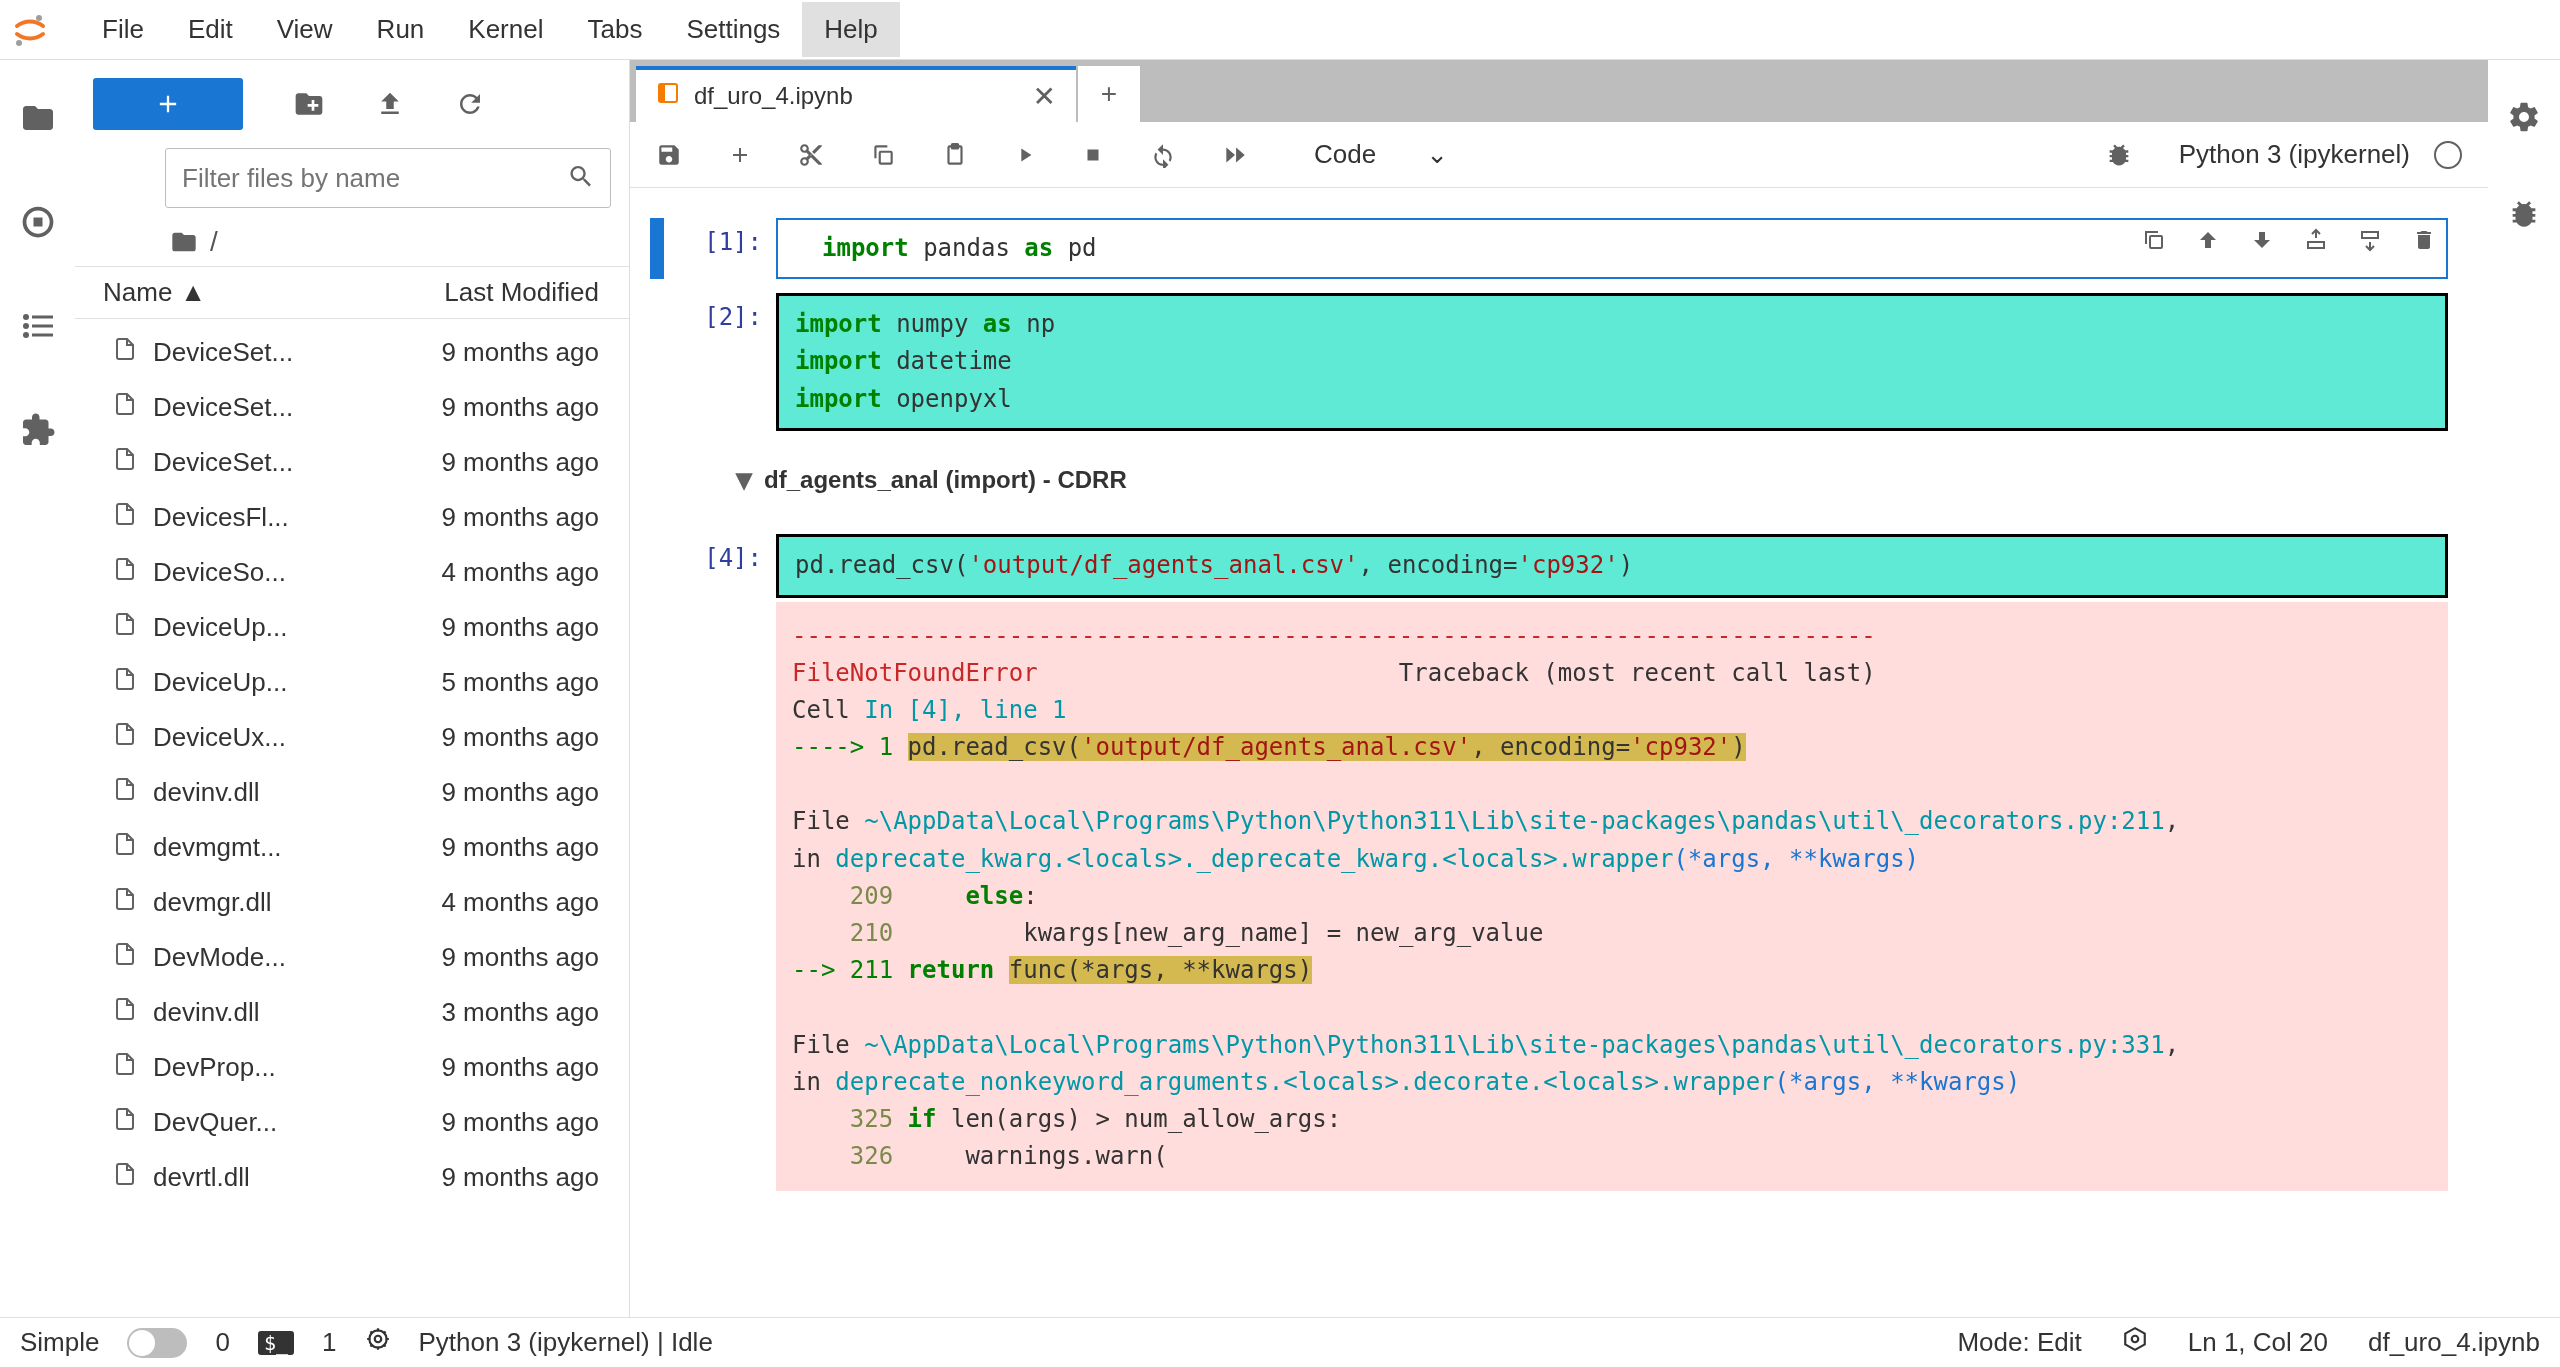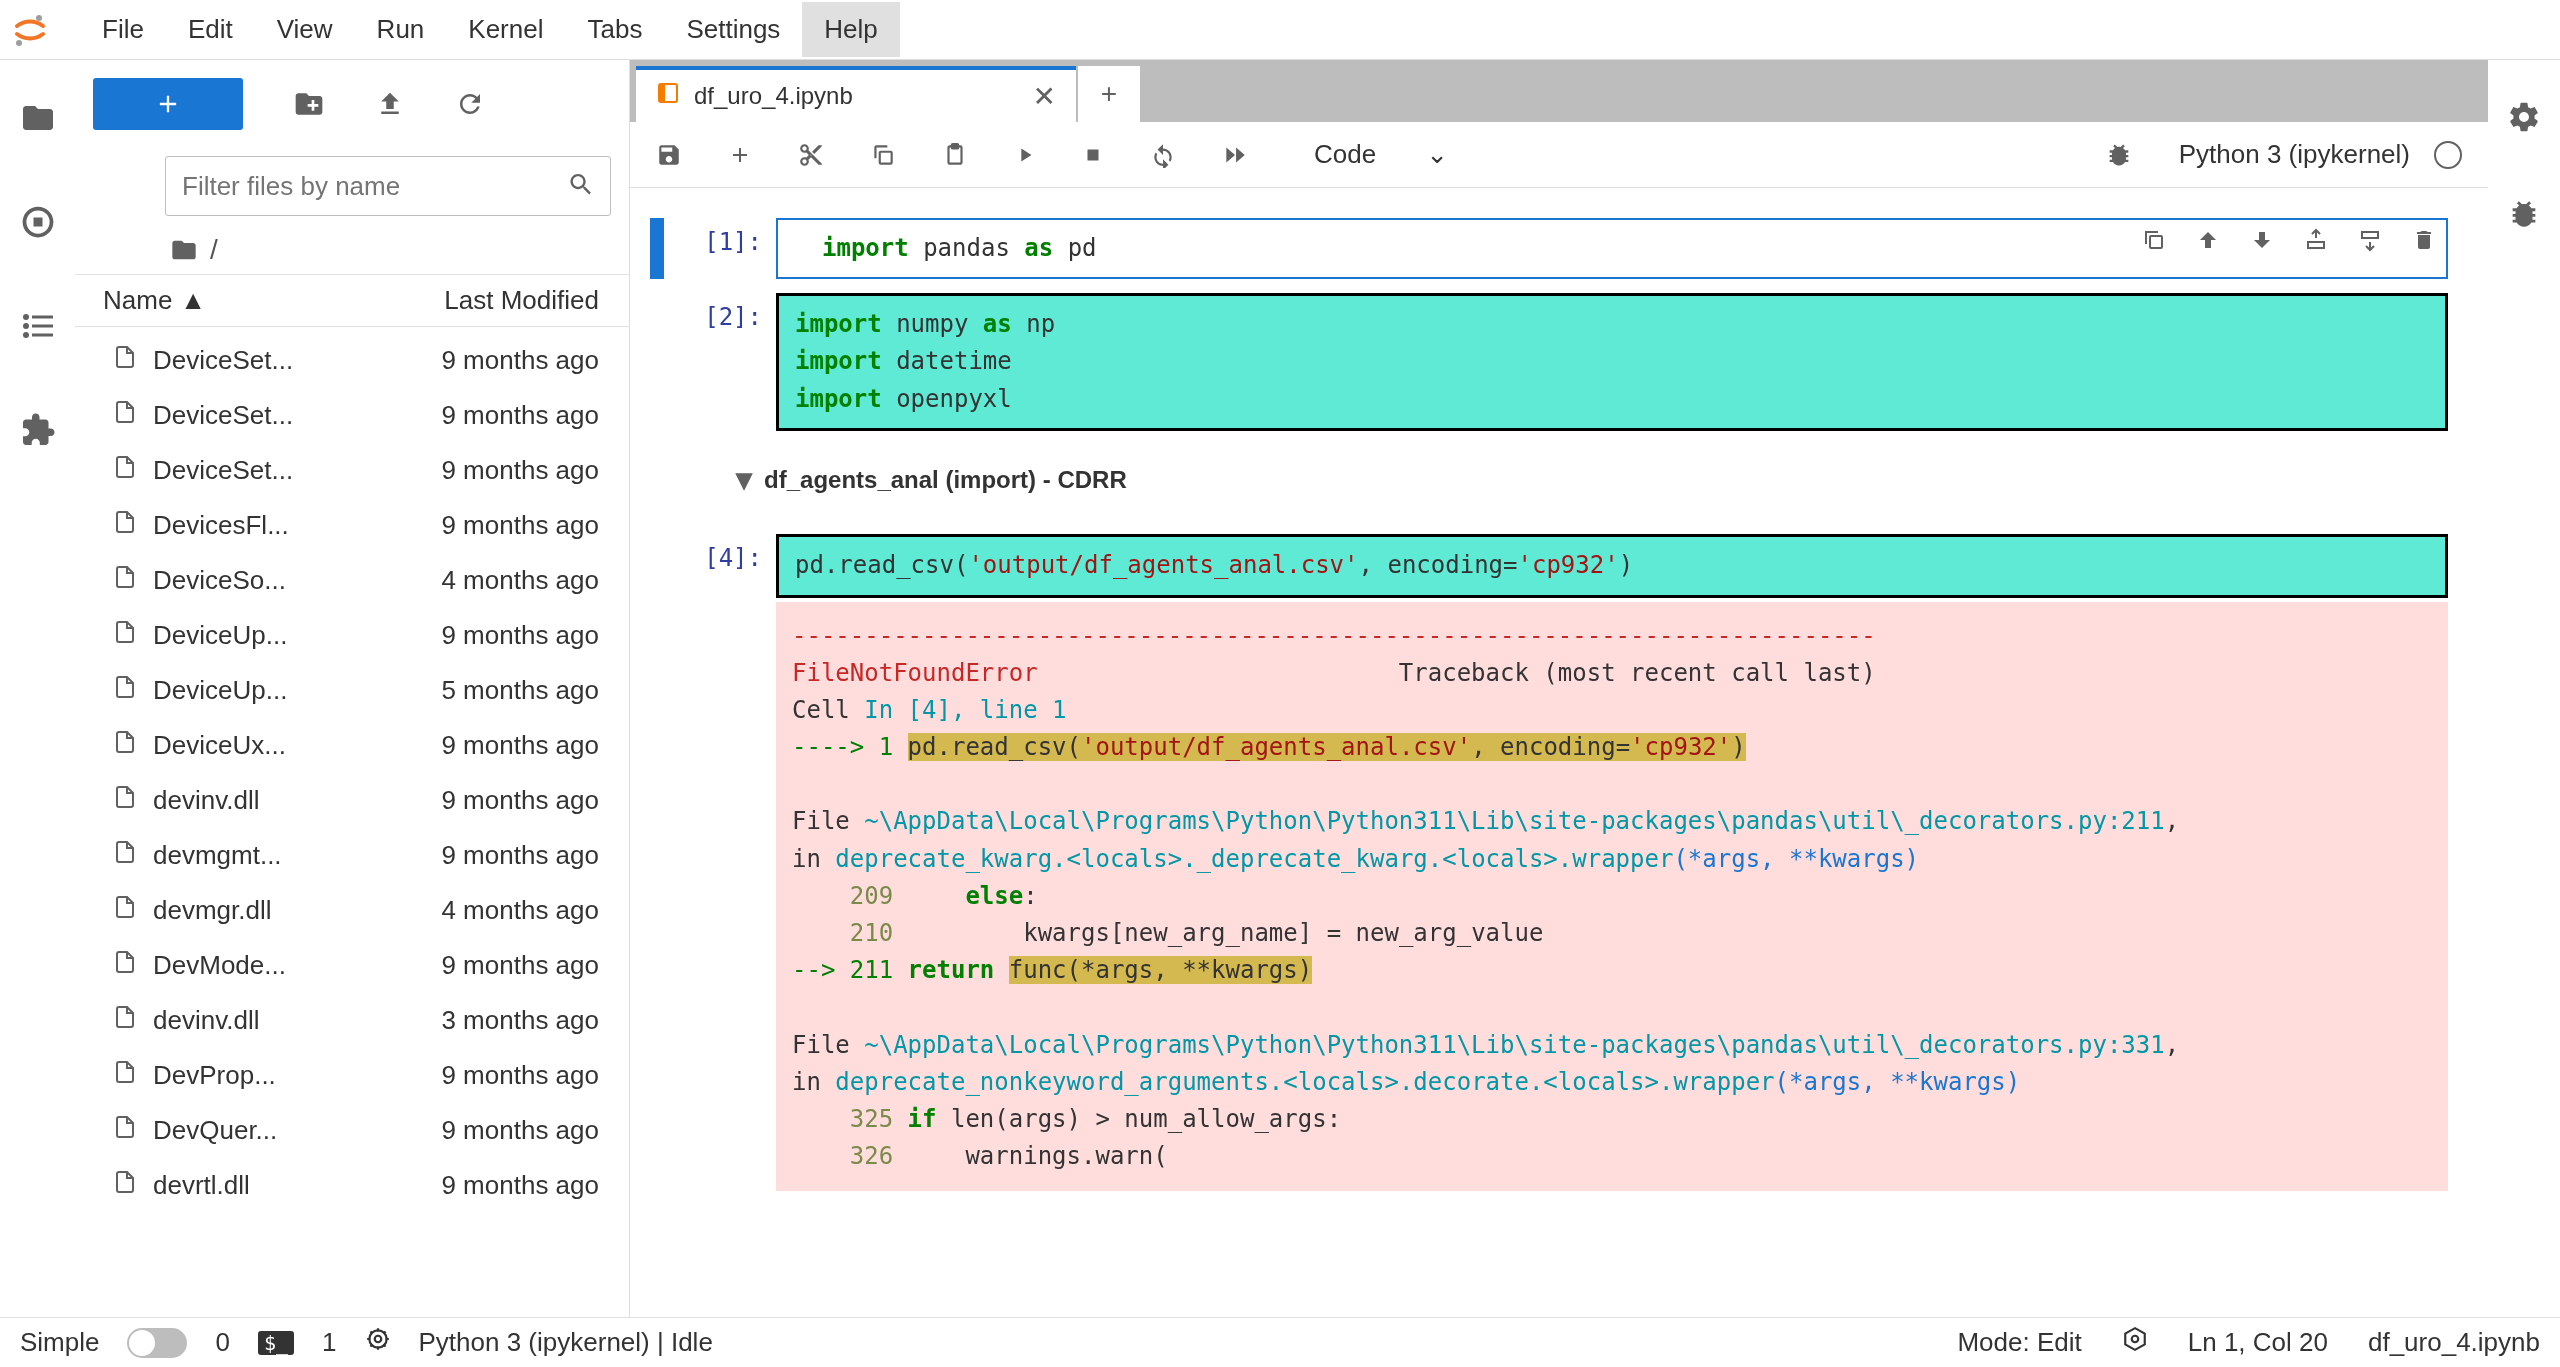--- a/index.html
+++ b/index.html
@@ -17,21 +17,21 @@
 
 
 .iconrail { width: 75px; display: flex; flex-direction: column; align-items: center; padding-top: 40px; gap: 65px; border-right: none; }
 .iconrail .rail-icon { color: #616161; cursor: pointer; }
 
 
 .filebrowser { width: 555px; border-right: 1px solid #ddd; display: flex; flex-direction: column; background: #fff; }
 .fb-toolbar { display: flex; align-items: center; padding: 12px 18px; gap: 50px; height: 88px; }
 .fb-btn { display: flex; align-items: center; justify-content: center; cursor: pointer; color: #616161; }
 .fb-newbtn { background: #1976d2; color: #fff; width: 150px; height: 52px; border-radius: 3px; display: flex; align-items: center; justify-content: center; font-size: 32px; }
-.fb-filter { margin: 8px 18px 10px 90px; position: relative; }
+.fb-filter { margin: 0 18px 10px 90px; position: relative; }
 .fb-filter input { width: 100%; height: 60px; border: 1.5px solid #bdbdbd; border-radius: 3px; padding: 0 50px 0 16px; font-size: 26px; background: #fff; color: #666; }
 .fb-filter .search-icon { position: absolute; right: 16px; top: 50%; transform: translateY(-50%); color: #616161; }
 .fb-breadcrumb { padding: 8px 18px 8px 95px; font-size: 28px; display: flex; align-items: center; gap: 12px; color: #555; }
 .fb-header { display: flex; padding: 10px 30px 10px 28px; border-bottom: 1px solid #e0e0e0; border-top: 1px solid #e0e0e0; font-size: 26px; align-items: center; }
 .fb-header .col-name { flex: 1; display: flex; align-items: center; gap: 8px; }
 .fb-header .col-mod { }
 .fb-list { flex: 1; overflow-y: auto; position: relative; }
 .fb-row { display: flex; align-items: flex-end; padding: 6px 30px 6px 28px; font-size: 26px; cursor: pointer; height: 55px; }
 .fb-row.selected { background: #1976d2; color: #fff; }
 .fb-row.selected .file-icon { fill: #fff; }

